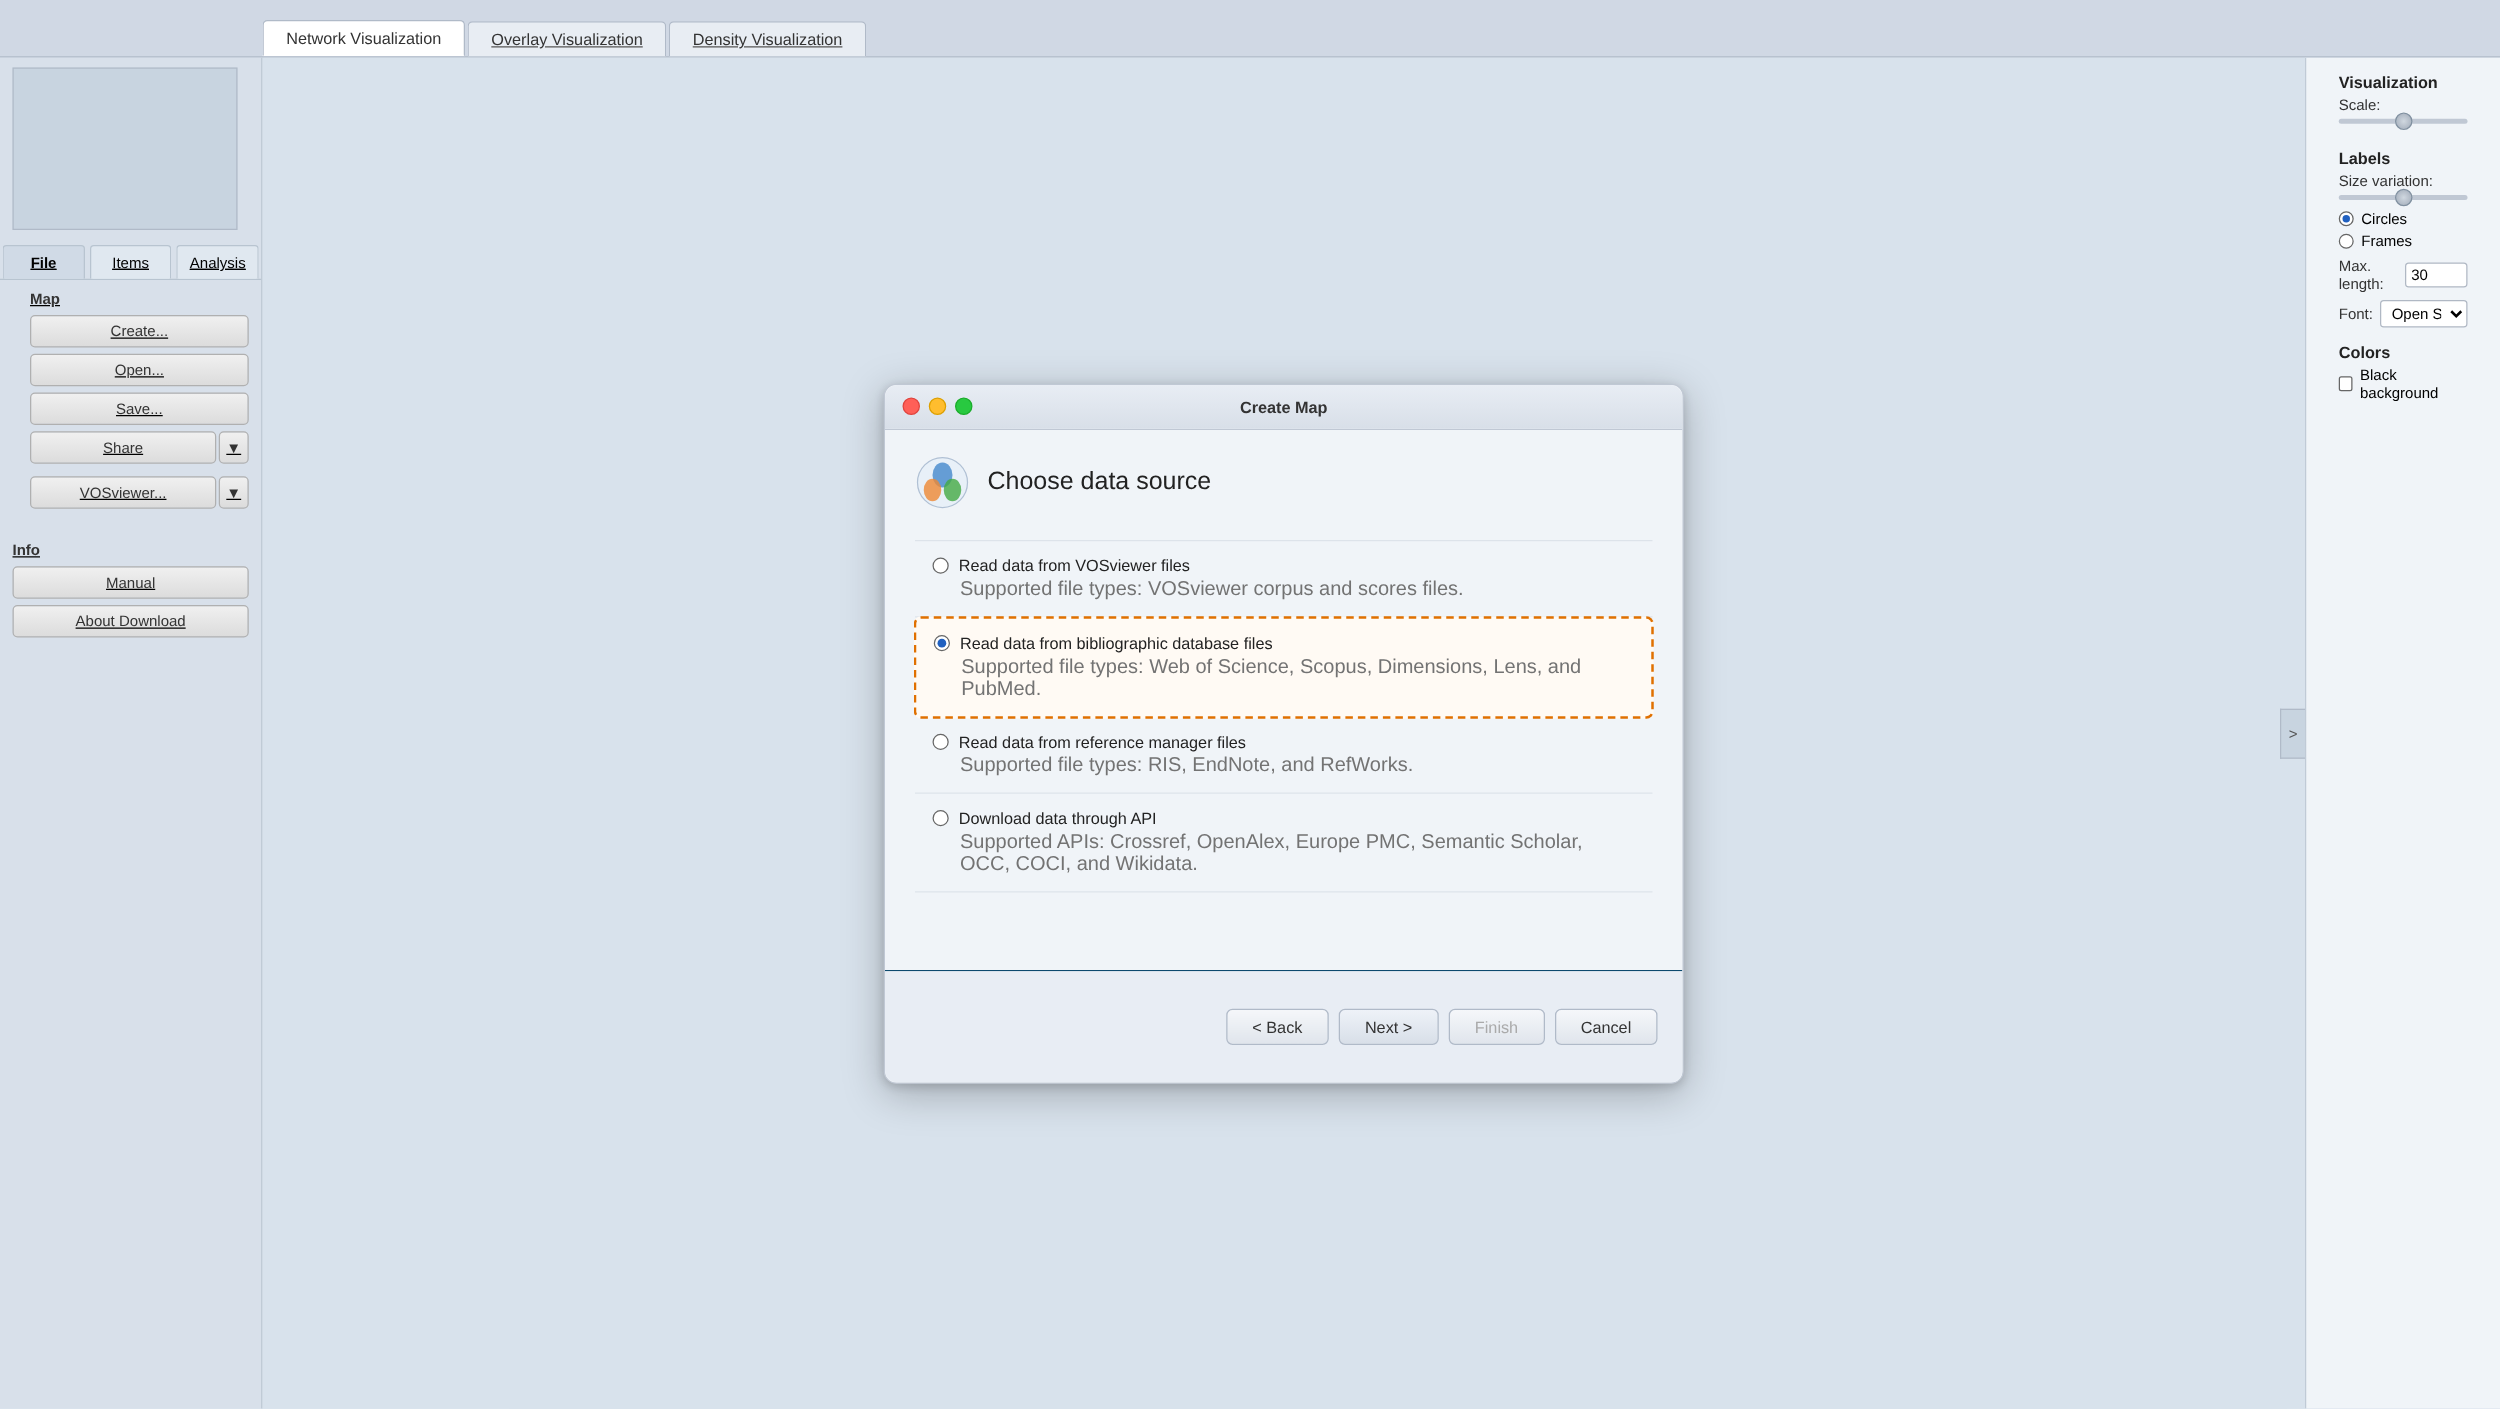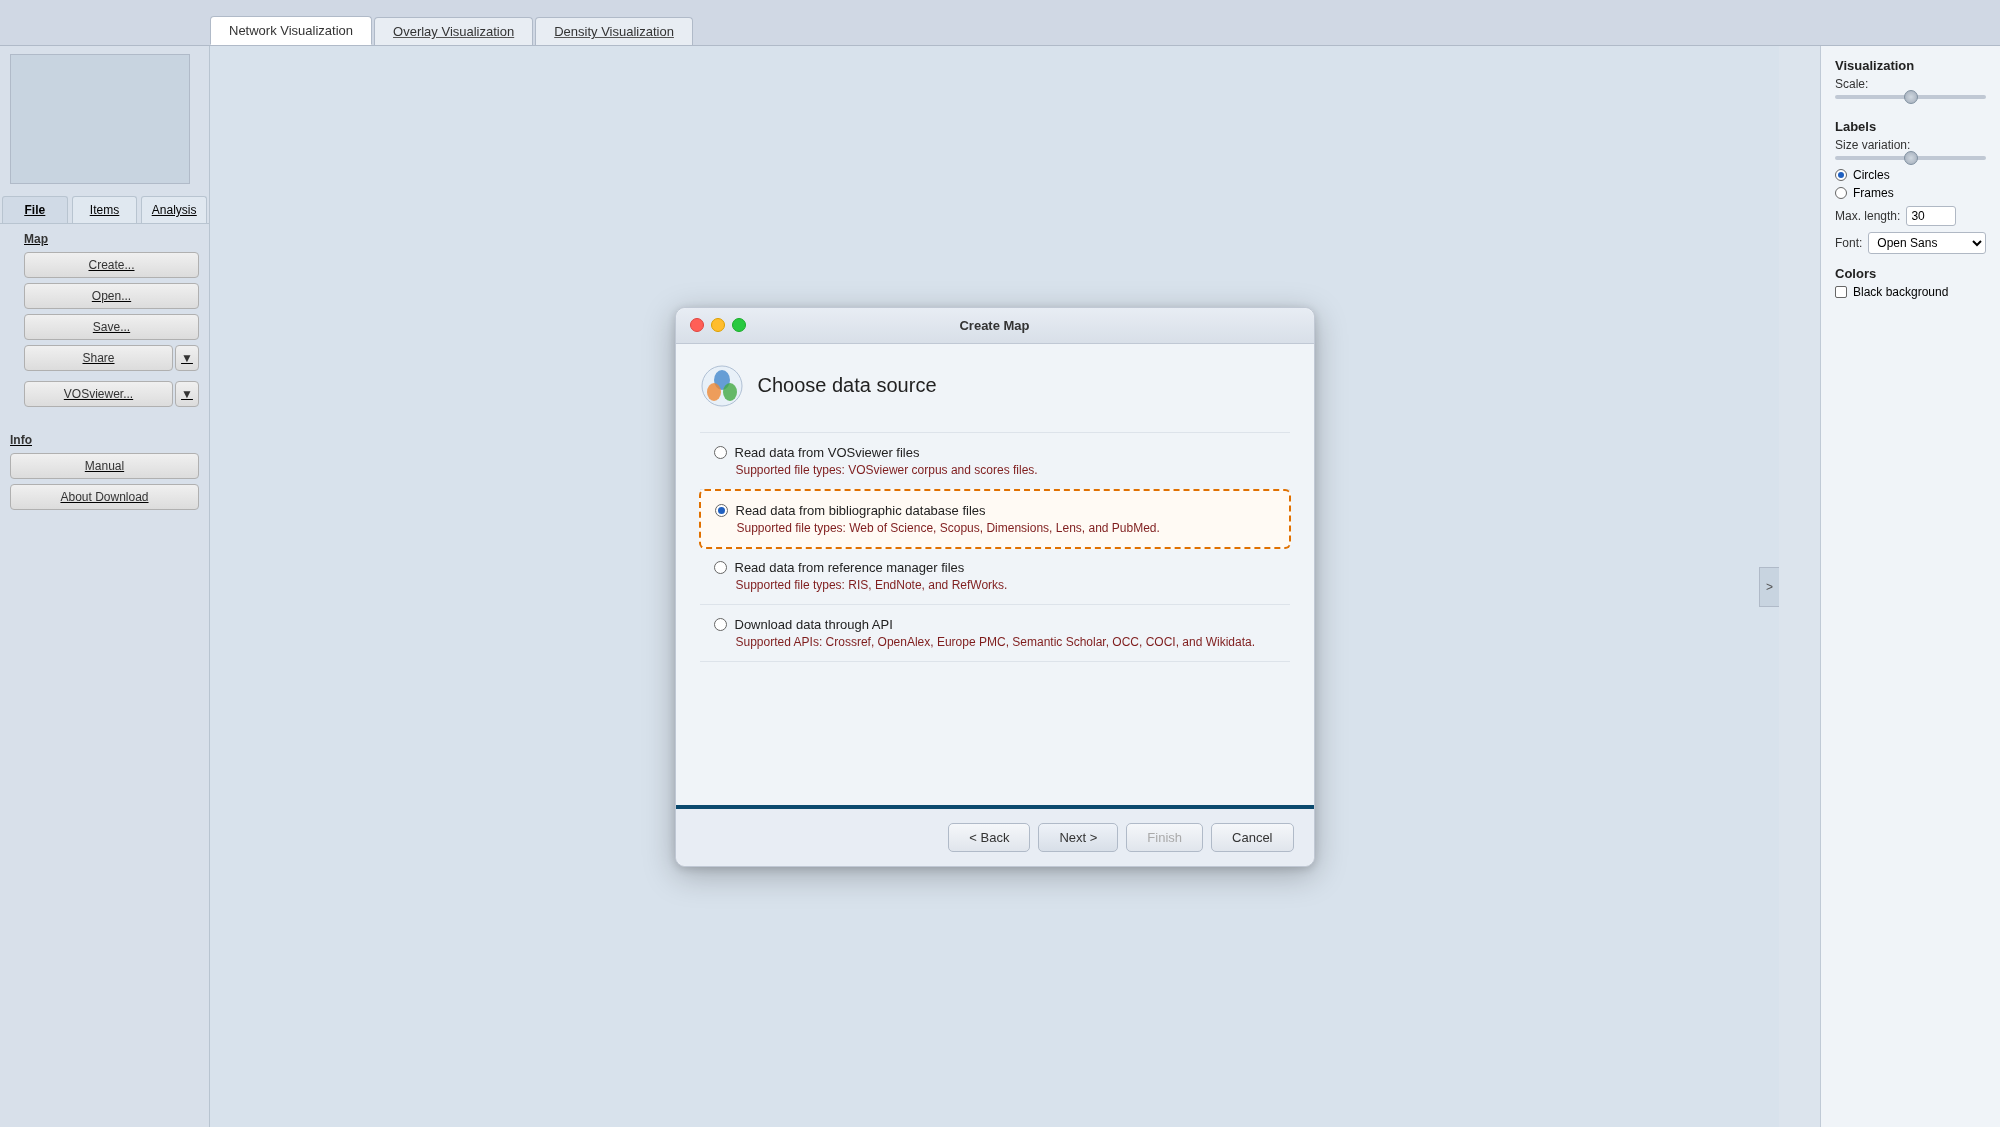--- a/index.html
+++ b/index.html
@@ -163,28 +163,27 @@
       display: flex;
       align-items: center;
       justify-content: center;
       cursor: pointer;
       font-size: 12px;
       color: #555;
     }
 
     
     .right-panel {
-      width: 180px;
+      width: 156px;
       background: #f0f4f8;
       border-left: 1px solid #c0cad6;
-      padding: 12px 14px;
+      padding: 12px 26px;
       display: flex;
       flex-direction: column;
       gap: 12px;
-      margin-left: 41px;
     }
     .right-section-title {
       font-size: 13px;
       font-weight: 700;
       color: #222;
       margin-bottom: 4px;
     }
     .right-label {
       font-size: 12px;
       color: #333;
@@ -365,22 +364,22 @@
     .option-label {
       display: flex;
       align-items: center;
       gap: 8px;
       font-size: 13px;
       font-weight: 500;
       color: #222;
       margin-bottom: 3px;
     }
     .option-desc {
-      font-size: 12px;
-      color: #7f1d1d;
+      font-size: 16px;
+      color: #737373;
       margin-left: 22px;
     }
     .option-radio {
       width: 13px;
       height: 13px;
       border-radius: 50%;
       border: 1.5px solid #666;
       background: #fff;
       display: flex;
       align-items: center;
@@ -392,22 +391,22 @@
       width: 7px;
       height: 7px;
       border-radius: 50%;
       background: #2060c0;
     }
 
     .modal-footer {
       display: flex;
       justify-content: flex-end;
       gap: 8px;
-      padding: 14px 20px;
-      border-top: 4px solid #0c4a6e;
+      padding: 30px 20px;
+      border-top: 1px solid #0c4a6e;
       background: #e8edf4;
       border-radius: 0 0 10px 10px;
     }
     .footer-btn {
       padding: 6px 20px;
       font-size: 13px;
       border-radius: 5px;
       border: 1px solid #b0bac8;
       background: linear-gradient(to bottom, #f5f7fa, #e0e5ec);
       cursor: pointer;

